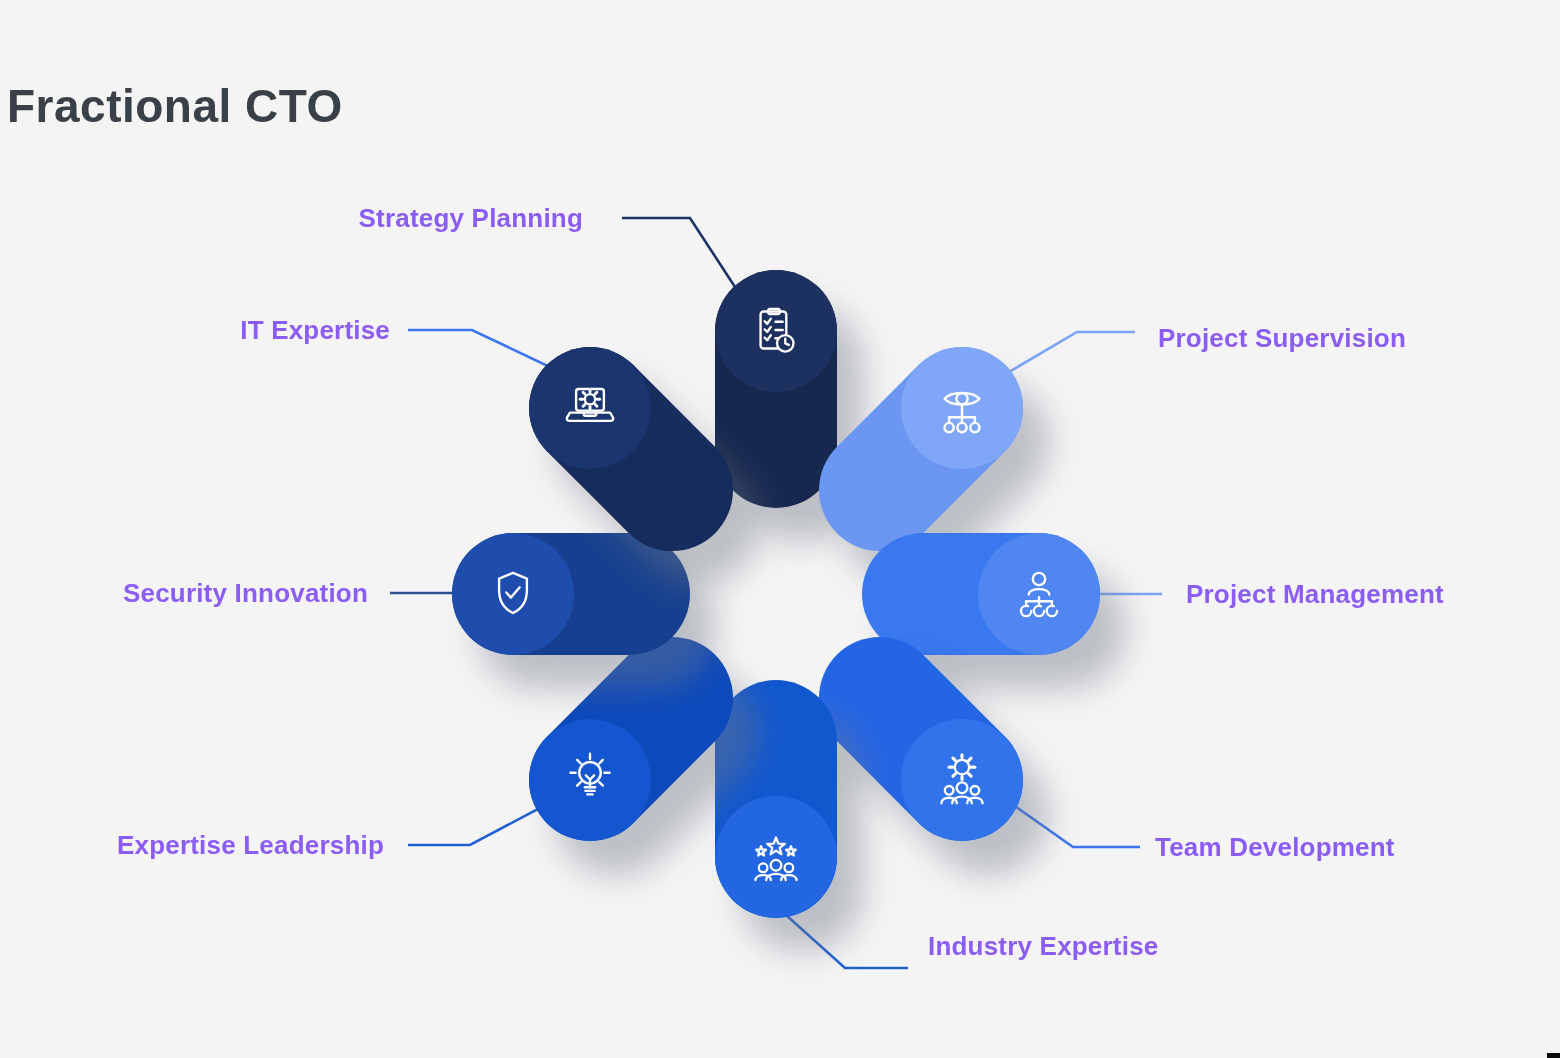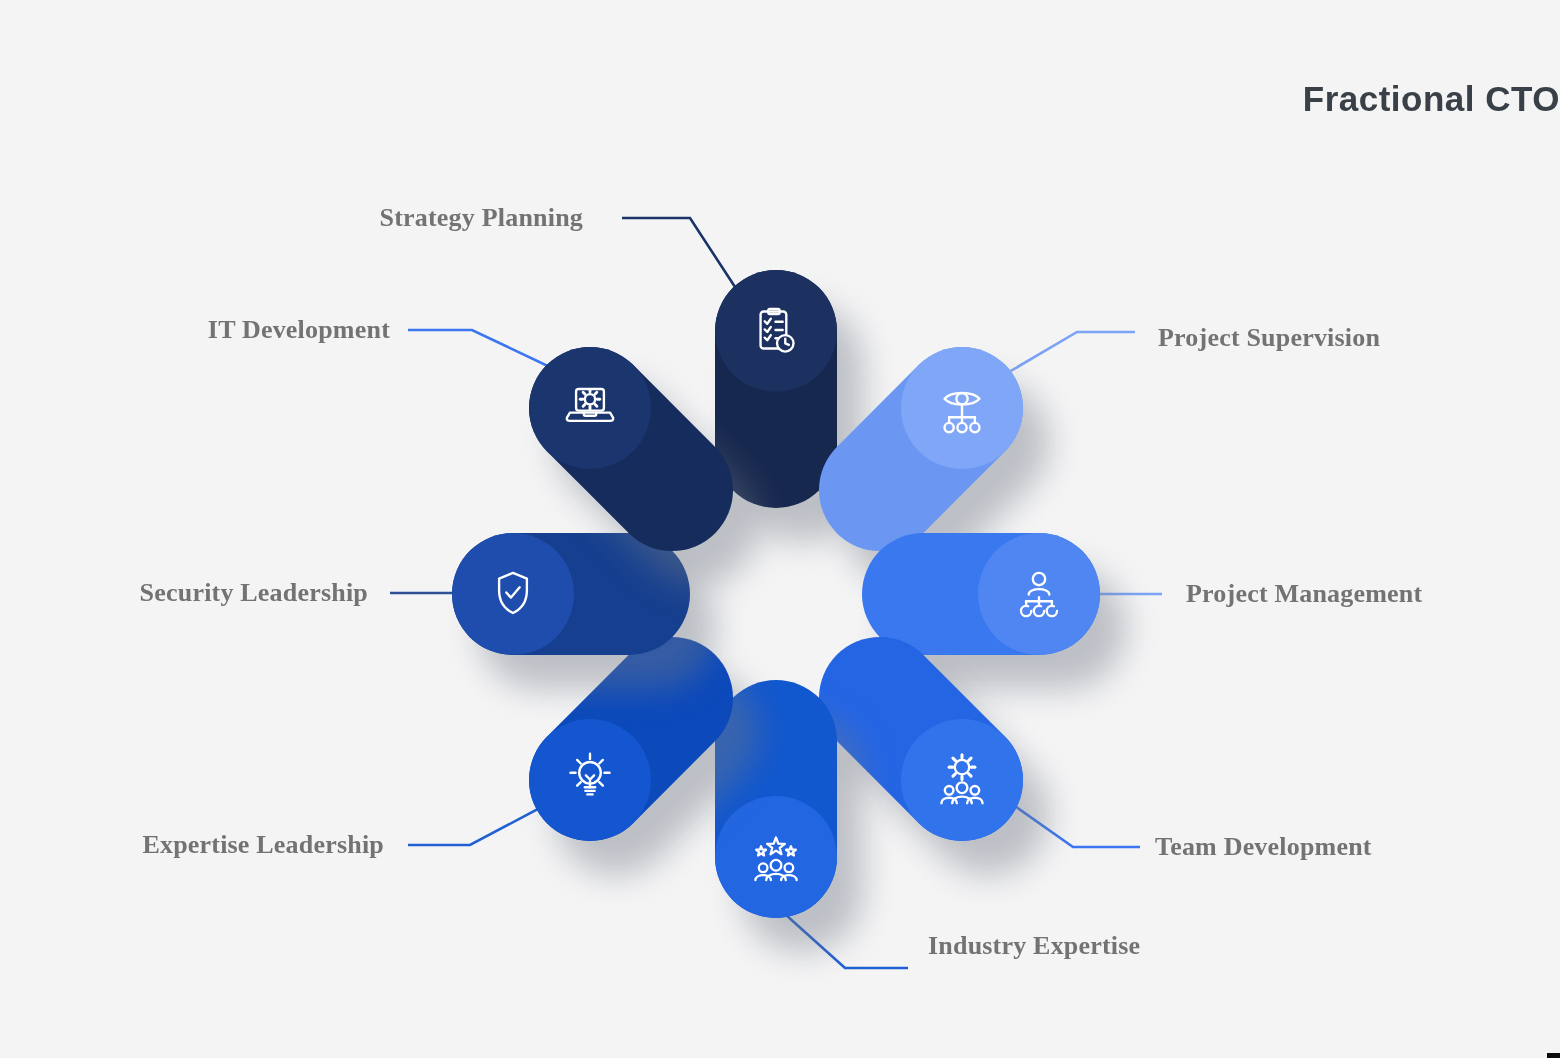--- a/index.html
+++ b/index.html
@@ -2,44 +2,44 @@
 <html><head>
 <meta charset="utf-8">
 <style>
   html,body{margin:0;padding:0;}
   body{
     width:1560px;height:1058px;position:relative;overflow:hidden;
     background:#f4f4f5;
     font-family:"Liberation Sans", sans-serif;
   }
   .page-title{
-    position:absolute;left:7px;right:0;top:79px;text-align:right;
-    font-size:35px;font-weight:700;color:#3a4047;letter-spacing:.5px;
+    position:absolute;left:7px;right:0;top:79px;text-align:left;
+    font-size:46px;font-weight:700;color:#3a4047;letter-spacing:.5px;
   }
   .lines{position:absolute;left:0;top:0;z-index:1;}
   .item-wrap{
     position:absolute;width:244px;height:122px;z-index:2;
     filter:drop-shadow(26px 34px 16px rgba(112,118,132,.42));
   }
   .pill{
     position:absolute;left:0;top:0;width:238px;height:122px;border-radius:61px;
     transform-origin:61px 61px;transform:rotate(var(--rot));
   }
   .head{
     position:absolute;left:0;top:0;width:122px;height:122px;border-radius:50%;
     display:flex;align-items:center;justify-content:center;
   }
   .icon{
     width:70px;height:70px;display:flex;align-items:center;justify-content:center;
     transform:rotate(calc(-1 * var(--rot)));
   }
   .icon svg{width:70px;height:70px;}
   .node-label{
-    position:absolute;z-index:3;font-size:26px;font-weight:700;color:#737373;
-    line-height:1;white-space:nowrap;letter-spacing:.2px;font-family:Liberation Serif, serif;
+    position:absolute;z-index:3;font-size:26px;font-weight:700;color:#8b5cf6;
+    line-height:1;white-space:nowrap;letter-spacing:.2px;
   }
   .corner-artifact{
     position:absolute;right:0;bottom:0;width:13px;height:5px;background:#0b0b0b;z-index:4;
   }
 </style>
 </head>
 <body>
 
 <div class="page-title">Fractional CTO</div>
 
@@ -226,16 +226,16 @@
     </div>
   </div>
 </div>
 
 <div class="node-label" style="right:977px;top:205px;">Strategy Planning</div>
 <div class="node-label" style="left:1158px;top:319px;margin-top:6px;">Project Supervision</div>
 <div class="node-label" style="left:1186px;top:581px;">Project Management</div>
 <div class="node-label" style="left:1155px;top:834px;">Team Development</div>
 <div class="node-label" style="left:928px;top:933px;">Industry Expertise</div>
 <div class="node-label" style="right:1176px;top:832px;">Expertise Leadership</div>
-<div class="node-label" style="right:1192px;top:580px;">Security Leadership</div>
-<div class="node-label" style="right:1170px;top:317px;">IT Development</div>
+<div class="node-label" style="right:1192px;top:580px;">Security Innovation</div>
+<div class="node-label" style="right:1170px;top:317px;">IT Expertise</div>
 
 <div class="corner-artifact"></div>
 
 </body></html>

